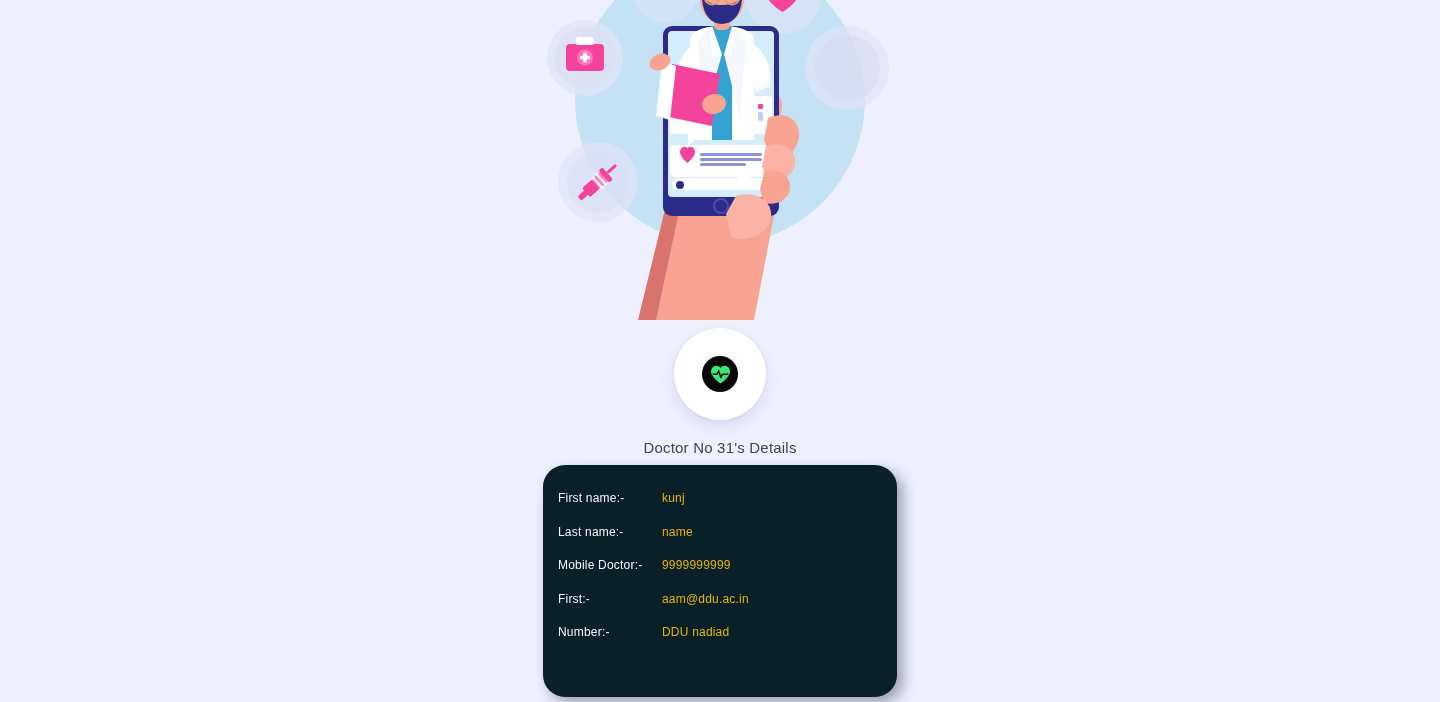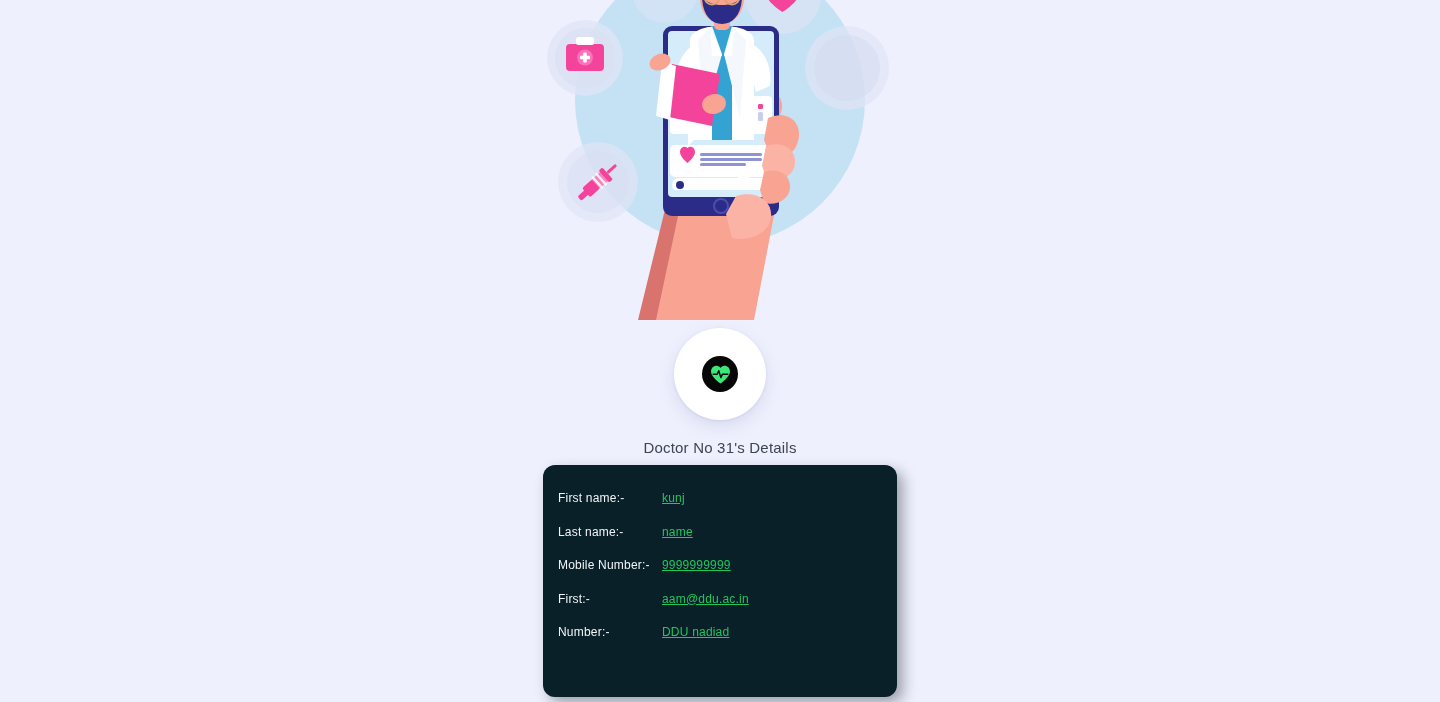--- a/index.html
+++ b/index.html
@@ -69,44 +69,43 @@
     text-align: center;
     line-height: 1;
   }
 
   
   .details-card {
     margin-top: 10px;
     width: 354px;
     min-height: 232px;
     background: #0a2029;
-    border-radius: 12px;
+    border-radius: 22px;
     box-shadow: 6px 6px 14px rgba(20,30,40,0.38);
     padding: 26px 8px 10px 0;
   }
   .detail-row {
     display: flex;
     align-items: baseline;
     height: 33.5px;
     padding-left: 15px;
   }
   .detail-label {
     width: 104px;
     flex: 0 0 104px;
     font-size: 12px;
     color: #f2f5f7;
     letter-spacing: 0.2px;
     white-space: nowrap;
   }
   .detail-value {
     font-size: 12px;
-    color: #22c55e;
+    color: #eab308;
     letter-spacing: 0.2px;
     white-space: nowrap;
-    text-decoration: underline;
   }
 </style>
 </head>
 <body>
 
 <div class="page">
 
   <div class="hero">
     <svg class="hero-svg" viewBox="0 0 360 320" xmlns="http://www.w3.org/2000/svg">
       <defs>
@@ -246,21 +245,21 @@
       <span class="detail-value">kunj</span>
     </div>
 
 
     <div class="detail-row">
       <span class="detail-label">Last name:-</span>
       <span class="detail-value">name</span>
     </div>
 
     <div class="detail-row">
-      <span class="detail-label">Mobile Number:-</span>
+      <span class="detail-label">Mobile Doctor:-</span>
       <span class="detail-value">9999999999</span>
     </div>
 
     <div class="detail-row">
       <span class="detail-label">First:-</span>
       <span class="detail-value">aam@ddu.ac.in</span>
     </div>
 
     <div class="detail-row">
       <span class="detail-label">Number:-</span>

